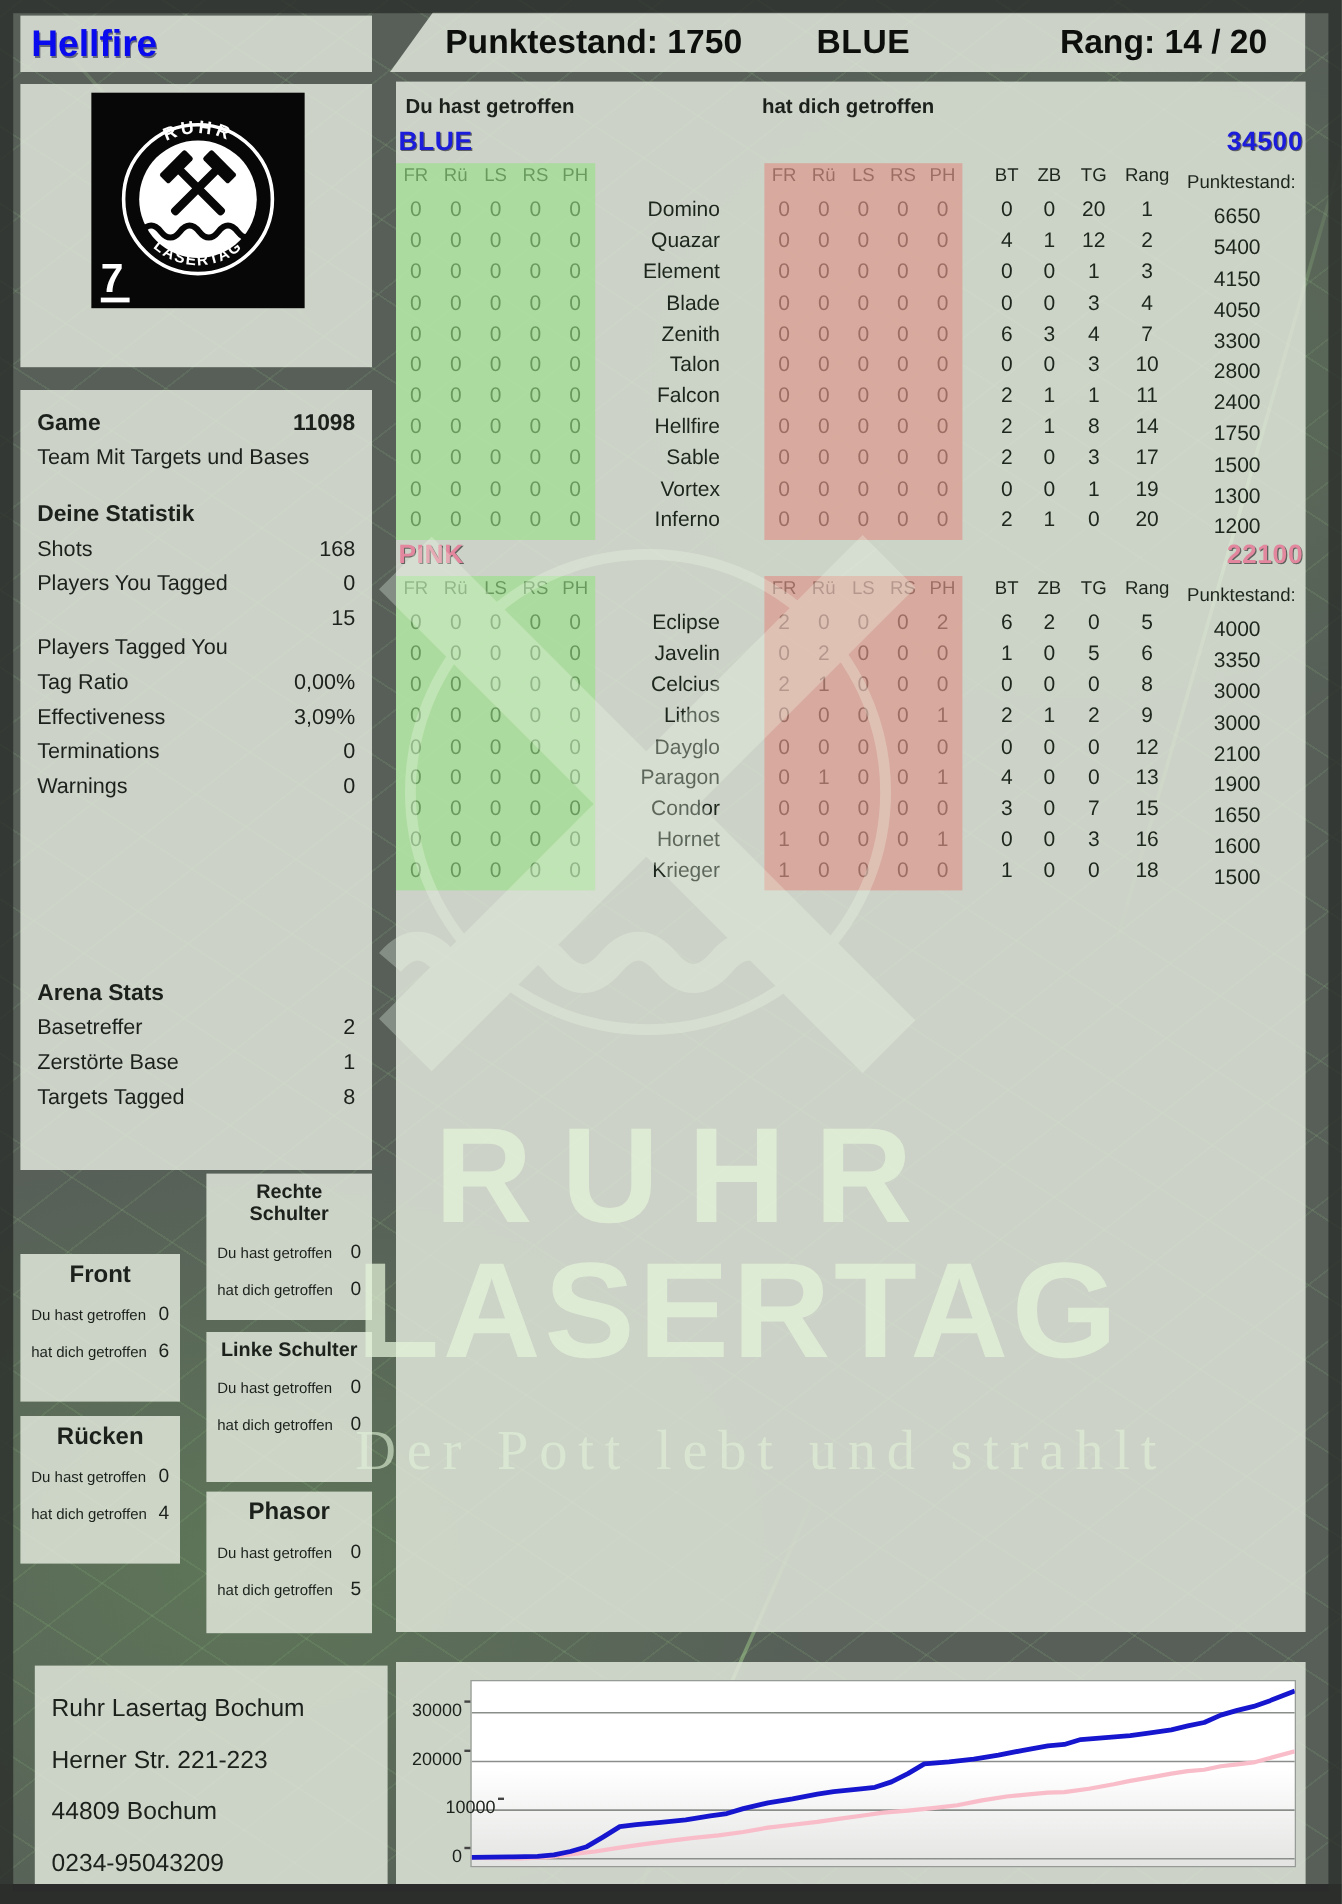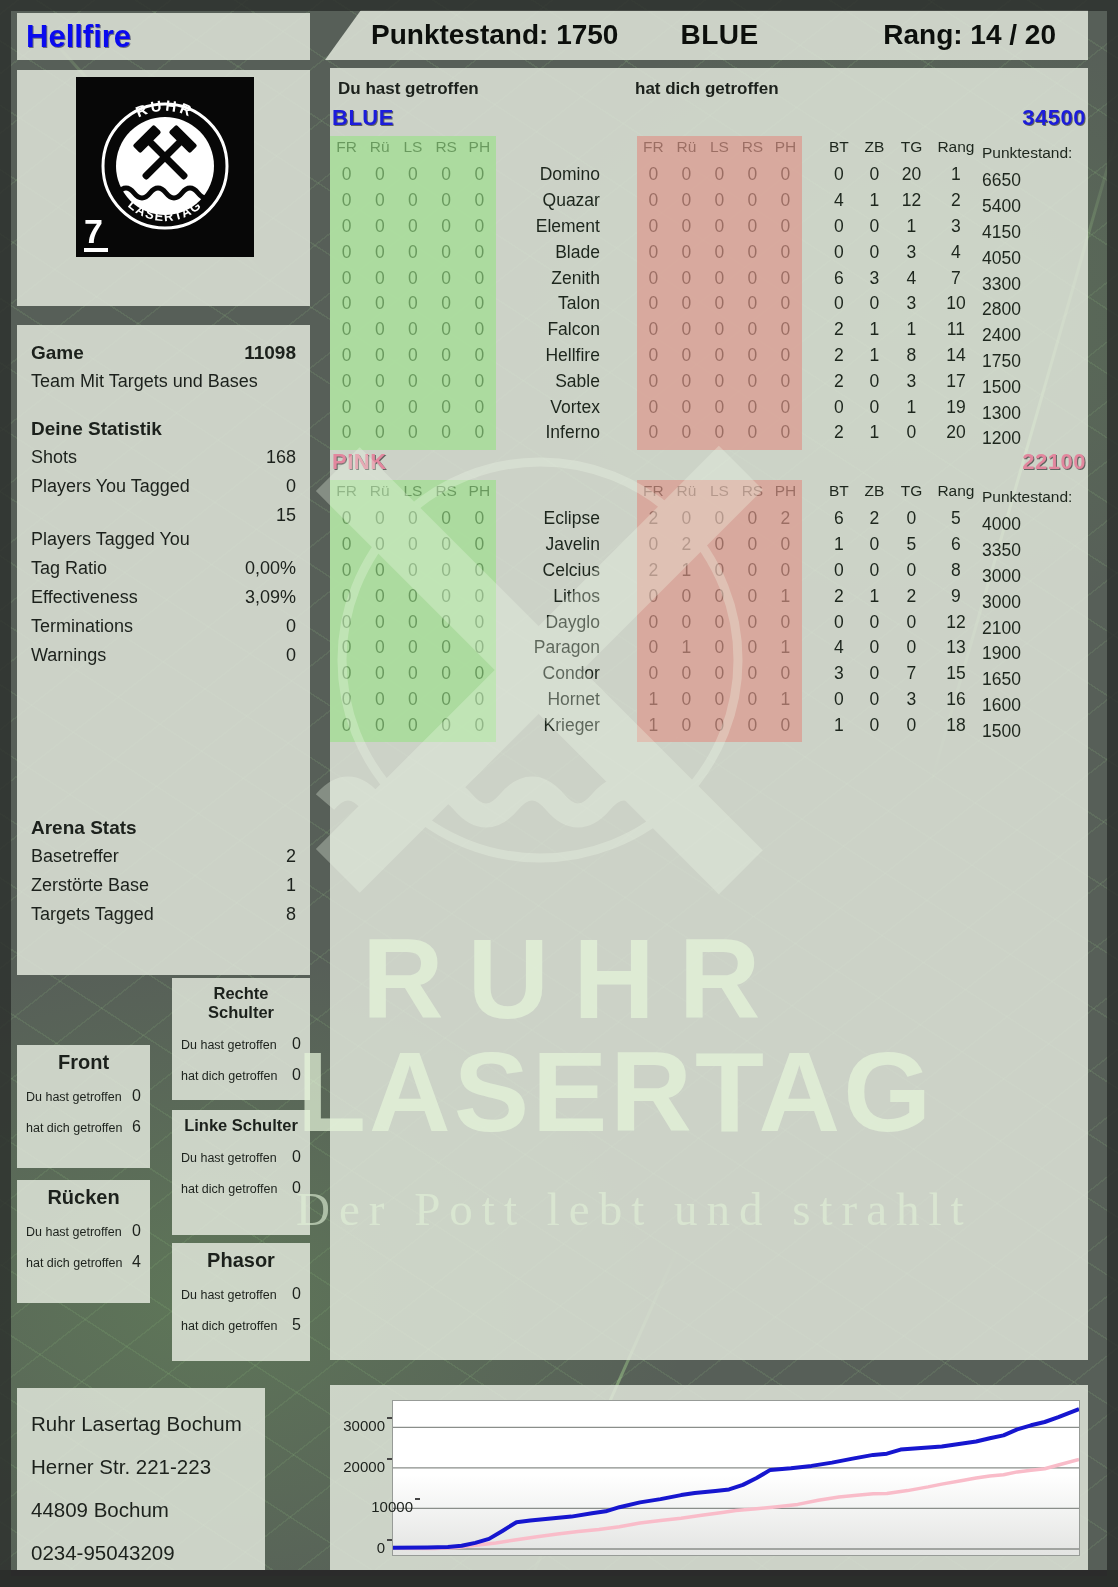--- a/index.html
+++ b/index.html
@@ -42,21 +42,21 @@
   .zone-box .ztitle{text-align:center;font-weight:bold;}
   .zone-box .zrow{display:flex;justify-content:space-between;align-items:baseline;margin-top:13px;}
   .zone-box .zlbl{font-size:12.5px;}
   .zone-box .zval{font-size:16px;}
   .zb-rechte{left:172px;top:978px;width:138px;height:122px;} .zb-rechte .ztitle{font-size:16.5px;}
   .zb-front{left:17px;top:1045px;width:133px;height:123px;} .zb-front .ztitle{font-size:20px;}
   .zb-linke{left:172px;top:1110px;width:138px;height:125px;} .zb-linke .ztitle{font-size:16.5px;}
   .zb-ruecken{left:17px;top:1180px;width:133px;height:123px;} .zb-ruecken .ztitle{font-size:20px;}
   .zb-phasor{left:172px;top:1243px;width:138px;height:118px;} .zb-phasor .ztitle{font-size:20px;}
   
-  .address-box{left:17px;top:1388px;width:248px;height:182px;padding:14px 0 0 14px;font-size:20.5px;}
+  .address-box{left:29px;top:1388px;width:294px;height:182px;padding:14px 0 0 14px;font-size:20.5px;}
   .address-box div{line-height:43px;}
   
   .main-panel{left:330px;top:68px;width:758px;height:1292px;}
   .col-head{position:absolute;top:11px;font-weight:bold;font-size:17px;}
   .ch1{left:8px;} .ch2{left:305px;}
   .team-section{position:absolute;left:0;width:758px;}
   .team-label-row{display:flex;justify-content:space-between;height:28px;align-items:center;padding:0 2px;}
   .team-name,.team-score{font-size:22px;font-weight:800;text-shadow:1px 1px 0 rgba(60,60,60,0.75);letter-spacing:0.5px;}
   .team-score{margin-right:0px;}
   .block{position:absolute;}
@@ -65,21 +65,21 @@
   .t-row{display:flex;align-items:center;font-size:17.5px;color:#1d261d;}
   .t-header{font-size:15.5px;height:30px;}
   .t-data{height:25.8px;}
   .hit-cell{width:33.2px;text-align:center;flex:none;}
   .hit-cell.r{width:33px;}
   .p-name{width:104px;text-align:right;flex:none;}
   .sp1{width:37px;flex:none;} .sp2{width:20px;flex:none;}
   .c-bt{width:34px;text-align:center;flex:none;}
   .c-zb,.c-tg{width:37px;text-align:center;flex:none;}
   .c-rang{width:52px;text-align:center;flex:none;}
-  .c-pkt{flex:1;text-align:left;padding-right:8px;margin-top:12px;}
+  .c-pkt{flex:1;text-align:center;padding-right:8px;margin-top:12px;}
   
   .chart-panel{left:330px;top:1385px;width:758px;height:185px;}
   .plot{position:absolute;left:62px;top:15px;width:688px;height:156px;border:1px solid #979b97;
     background:linear-gradient(#ffffff 48%,#e3e4e2);}
   .ytick{position:absolute;display:flex;font-size:15px;color:#1c211c;}
   .ytick .dash{width:5px;height:2px;background:#444;margin-left:2px;}
   
   .wm{position:absolute;pointer-events:none;color:rgba(229,244,218,0.72);font-weight:bold;white-space:nowrap;}
   .wm-ruhr{left:362px;top:923px;font-size:113px;letter-spacing:24px;line-height:1;}
   .wm-lasertag{left:297px;top:1036px;font-size:113px;letter-spacing:3px;line-height:1;}

